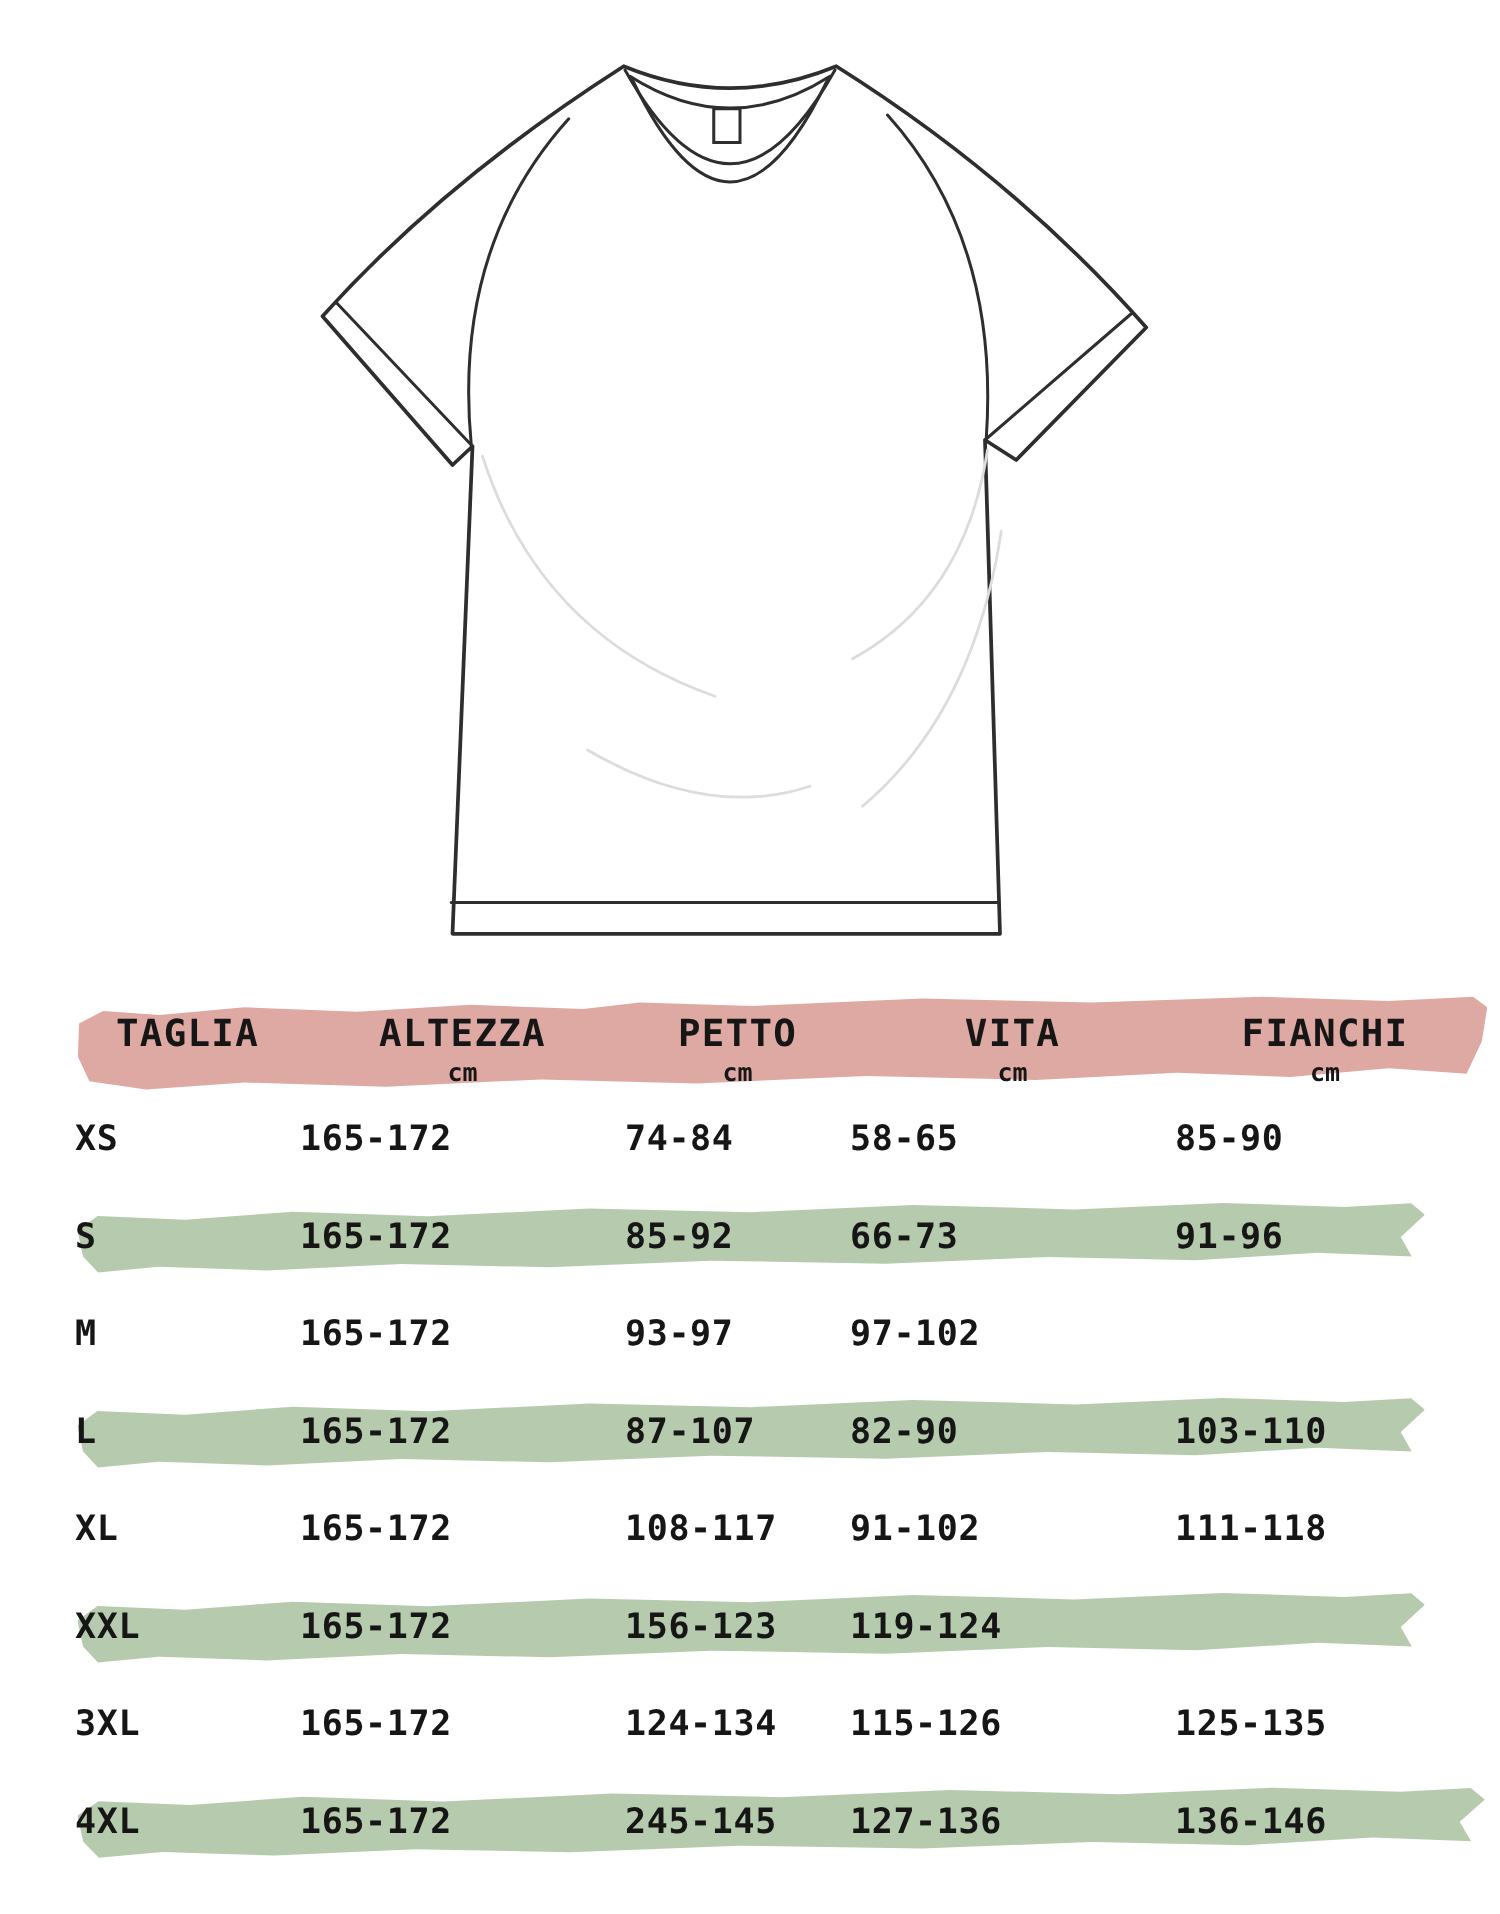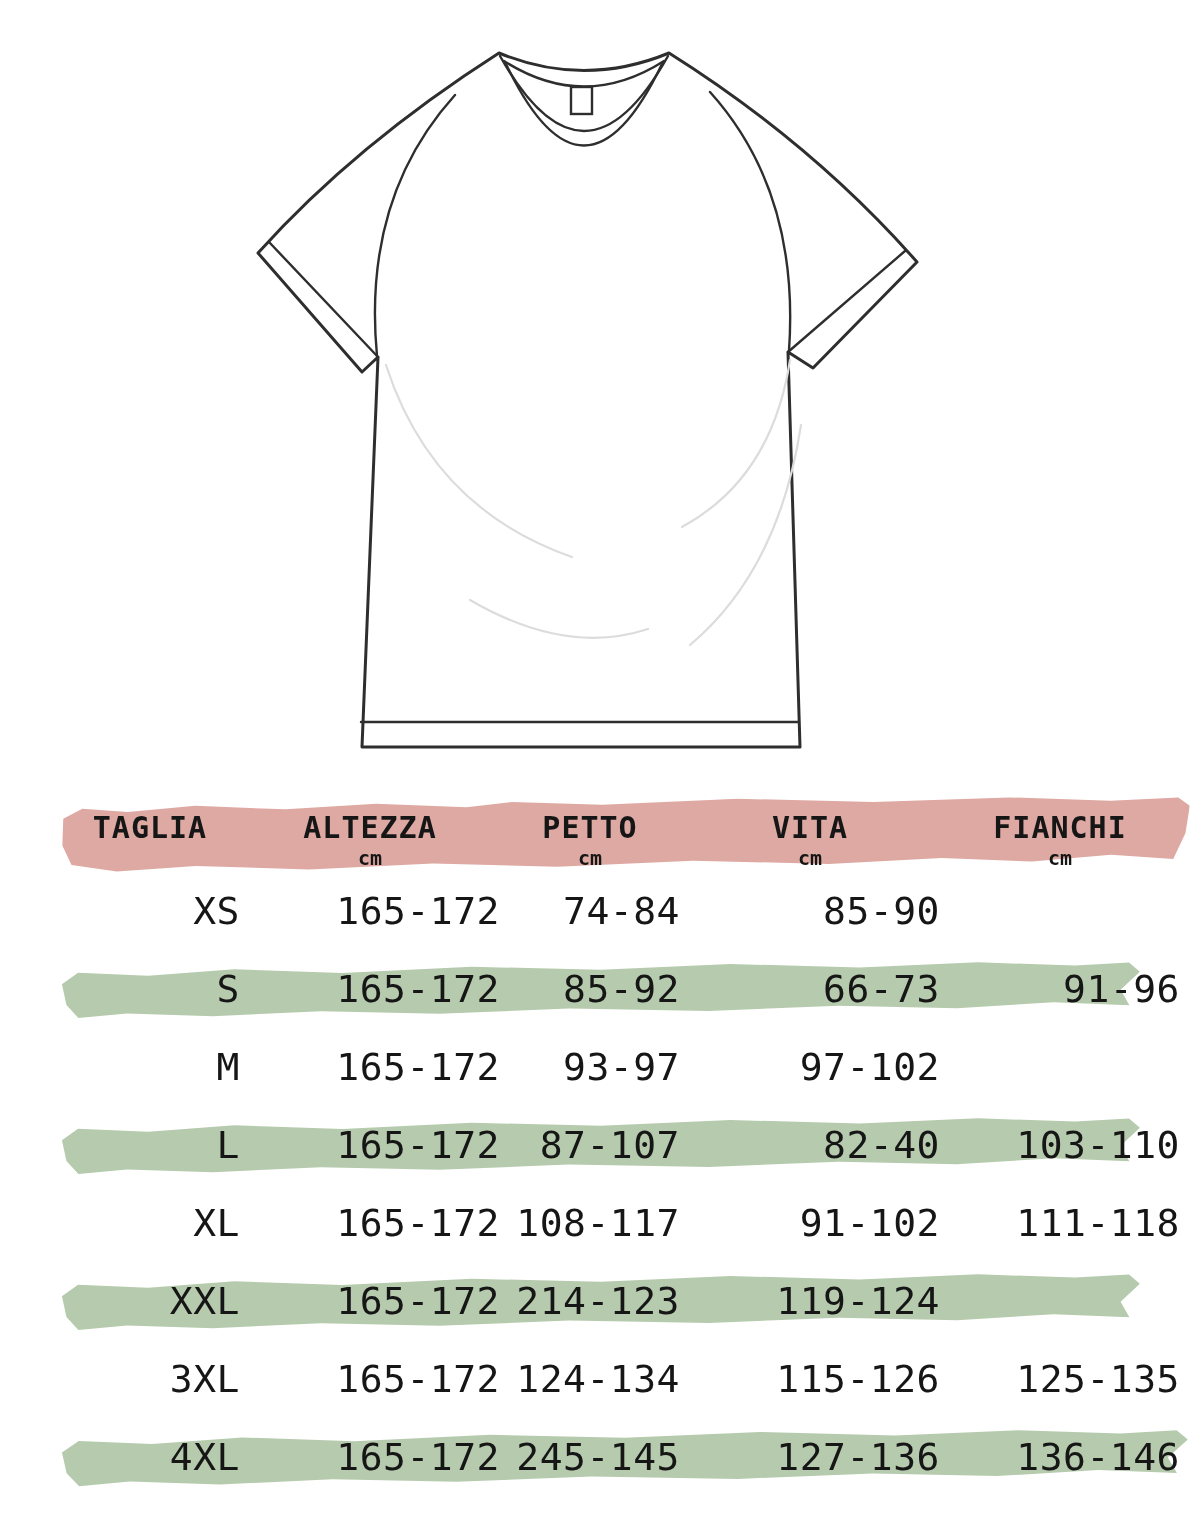--- a/index.html
+++ b/index.html
@@ -46,21 +46,21 @@
   .drow:last-child .band-bg.green{right:-8px;}
   .hcell{
     position:relative;z-index:1;
     display:flex;flex-direction:column;align-items:center;justify-content:flex-start;
     padding-top:15px;gap:5px;height:100%;box-sizing:border-box;
   }
   .hlabel{font-size:30px;font-weight:bold;line-height:1;letter-spacing:1px;}
   .hunit{font-size:20px;font-weight:bold;line-height:1;}
   .dcell{
     position:relative;z-index:1;
-    text-align:right;font-size:38px;font-weight:normal;line-height:1;letter-spacing:0.5px;
+    text-align:left;font-size:28px;font-weight:bold;line-height:1;letter-spacing:0.5px;
   }
 </style>
 </head>
 <body>
 
 <div class="canvas">
 
   <svg class="tee" width="1200" height="790" viewBox="0 0 1200 790">
 
     <path class="outline" d="M 499,53
@@ -123,20 +123,21 @@
     <span class="hlabel">FIANCHI</span>
     <span class="hunit">cm</span>
   </div>
 </div>
 
   <div class="drow">
 
     <div class="dcell">XS</div>
     <div class="dcell">165-172</div>
     <div class="dcell">74-84</div>
+    <div class="dcell">58-65</div>
     <div class="dcell">85-90</div>
   </div>
 
   <div class="drow">
     <div class="band-bg green"></div>
     <div class="dcell">S</div>
     <div class="dcell">165-172</div>
     <div class="dcell">85-92</div>
     <div class="dcell">66-73</div>
     <div class="dcell">91-96</div>
@@ -148,38 +149,38 @@
     <div class="dcell">165-172</div>
     <div class="dcell">93-97</div>
     <div class="dcell">97-102</div>
   </div>
 
   <div class="drow">
     <div class="band-bg green"></div>
     <div class="dcell">L</div>
     <div class="dcell">165-172</div>
     <div class="dcell">87-107</div>
-    <div class="dcell">82-40</div>
+    <div class="dcell">82-90</div>
     <div class="dcell">103-110</div>
   </div>
 
   <div class="drow">
 
     <div class="dcell">XL</div>
     <div class="dcell">165-172</div>
     <div class="dcell">108-117</div>
     <div class="dcell">91-102</div>
     <div class="dcell">111-118</div>
   </div>
 
   <div class="drow">
     <div class="band-bg green"></div>
     <div class="dcell">XXL</div>
     <div class="dcell">165-172</div>
-    <div class="dcell">214-123</div>
+    <div class="dcell">156-123</div>
     <div class="dcell">119-124</div>
   </div>
 
   <div class="drow">
 
     <div class="dcell">3XL</div>
     <div class="dcell">165-172</div>
     <div class="dcell">124-134</div>
     <div class="dcell">115-126</div>
     <div class="dcell">125-135</div>

